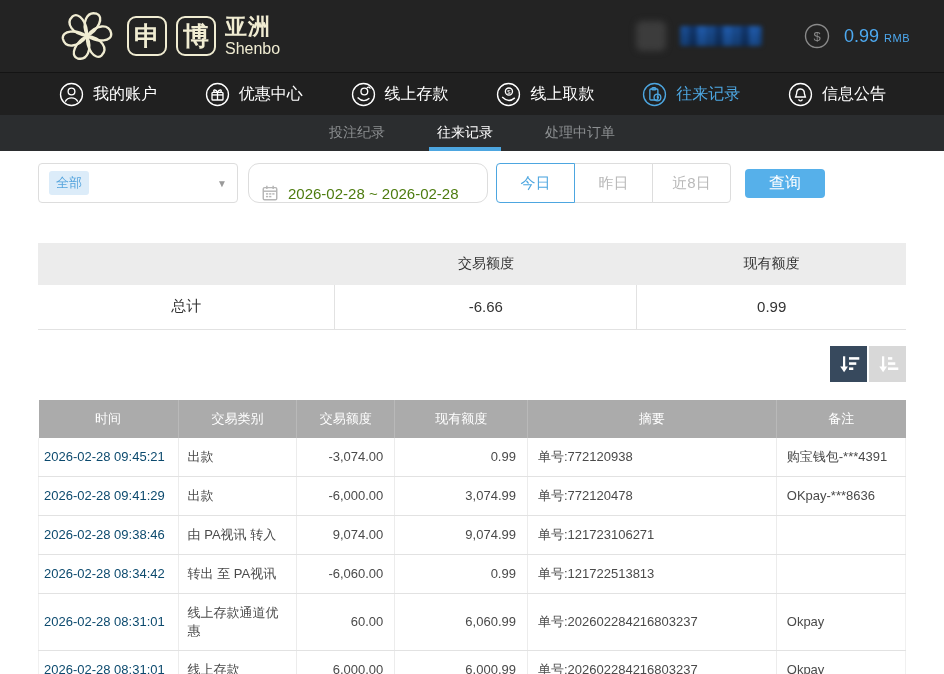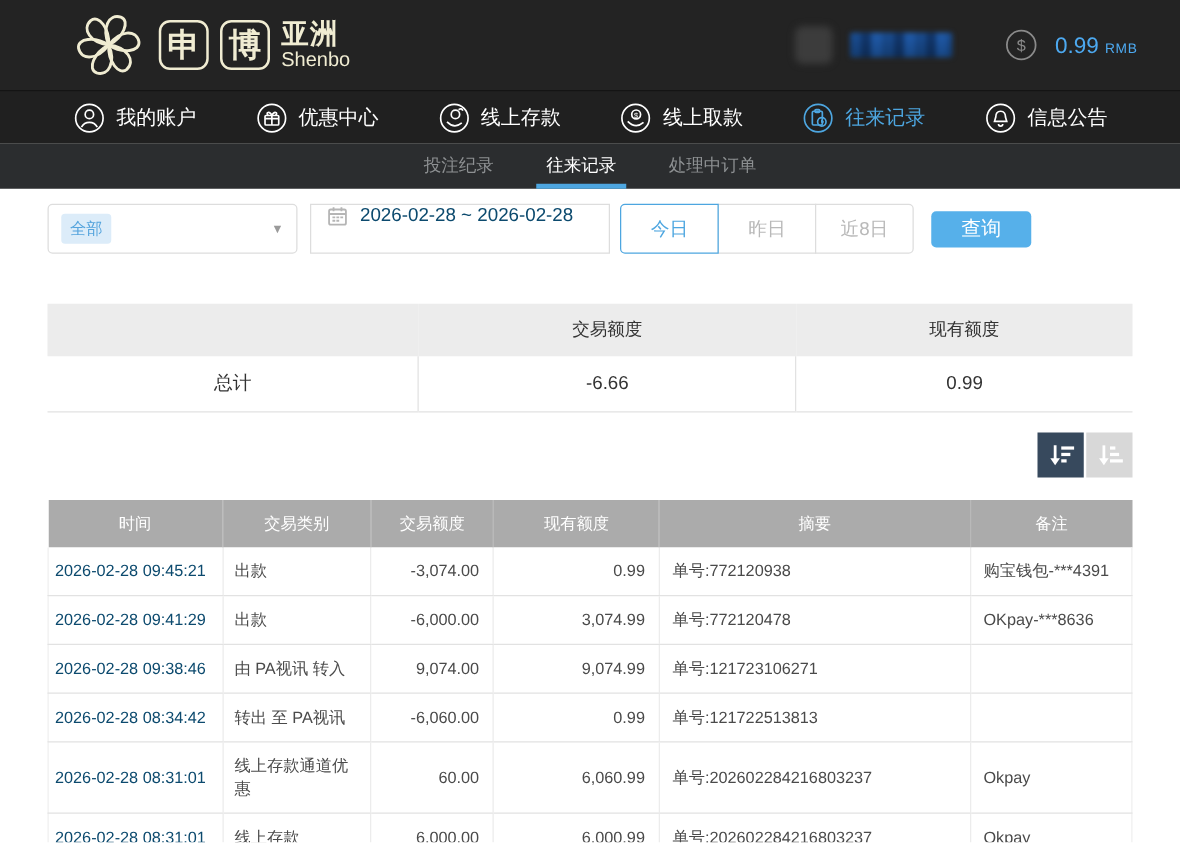--- a/index.html
+++ b/index.html
@@ -32,35 +32,35 @@
 
   
   .navbar{height:43px;background:var(--dark-nav);border-top:1px solid #141414;
     display:flex;align-items:center;justify-content:space-between;padding:0 58px;}
   .nav-item{display:flex;align-items:center;gap:8px;color:#fff;font-size:16px;cursor:pointer;}
   .nav-item svg{width:27px;height:27px;stroke:#fff;fill:none;stroke-width:1.6;}
   .nav-item.active{color:var(--accent);}
   .nav-item.active svg{stroke:var(--accent);}
 
   
-  .subtabs{height:36px;background:var(--dark-subtab);display:flex;align-items:stretch;justify-content:center;gap:34px;}
+  .subtabs{height:36px;background:var(--dark-subtab);display:flex;align-items:stretch;justify-content:center;gap:44px;}
   .subtab{display:flex;align-items:center;color:#8d9092;font-size:14px;position:relative;cursor:pointer;padding:0 4px;}
   .subtab.active{color:#fff;}
   .subtab.active::after{content:"";position:absolute;left:-4px;right:-4px;bottom:0;height:4px;background:var(--accent);}
 
   
   .content{padding:0 38px;}
 
   .filter-row{margin-top:12px;display:flex;align-items:center;}
   .select-box{width:200px;height:40px;border:1px solid #ddd;border-radius:4px;display:flex;align-items:center;
     justify-content:space-between;padding:0 10px;background:#fff;cursor:pointer;}
   .chip{background:var(--chip-bg);color:#55a4dd;font-size:13px;padding:3px 7px;border-radius:3px;}
   .caret{color:#9a9a9a;font-size:10px;}
-  .date-box{width:240px;height:40px;border:1px solid #ddd;border-radius:0;display:flex;align-items:flex-start;
-    gap:9px;padding:0 12px;margin-left:10px;color:#0c4a6e;font-size:15px;background:#fff;cursor:pointer;}
+  .date-box{width:240px;height:40px;border:1px solid #ddd;border-radius:11px;display:flex;align-items:flex-end;
+    gap:9px;padding:0 12px;margin-left:10px;color:#4d7c0f;font-size:15px;background:#fff;cursor:pointer;}
   .date-box svg{width:18px;height:18px;stroke:#b5b5b5;fill:none;stroke-width:1.6;}
   .quick-group{display:flex;margin-left:8px;}
   .quick-btn{width:79px;height:40px;border:1px solid #ddd;background:#fff;color:#b9b9b9;font-size:15px;
     display:flex;align-items:center;justify-content:center;cursor:pointer;margin-left:-1px;}
   .quick-btn:first-child{border-radius:4px 0 0 4px;margin-left:0;}
   .quick-btn:last-child{border-radius:0 4px 4px 0;}
   .quick-btn.active{border:1px solid var(--accent);color:var(--accent);position:relative;z-index:1;}
   .search-btn{width:80px;height:29px;background:var(--btn-blue);color:#fff;font-size:16px;border:none;
     border-radius:4px;margin-left:14px;cursor:pointer;display:flex;align-items:center;justify-content:center;}
 

